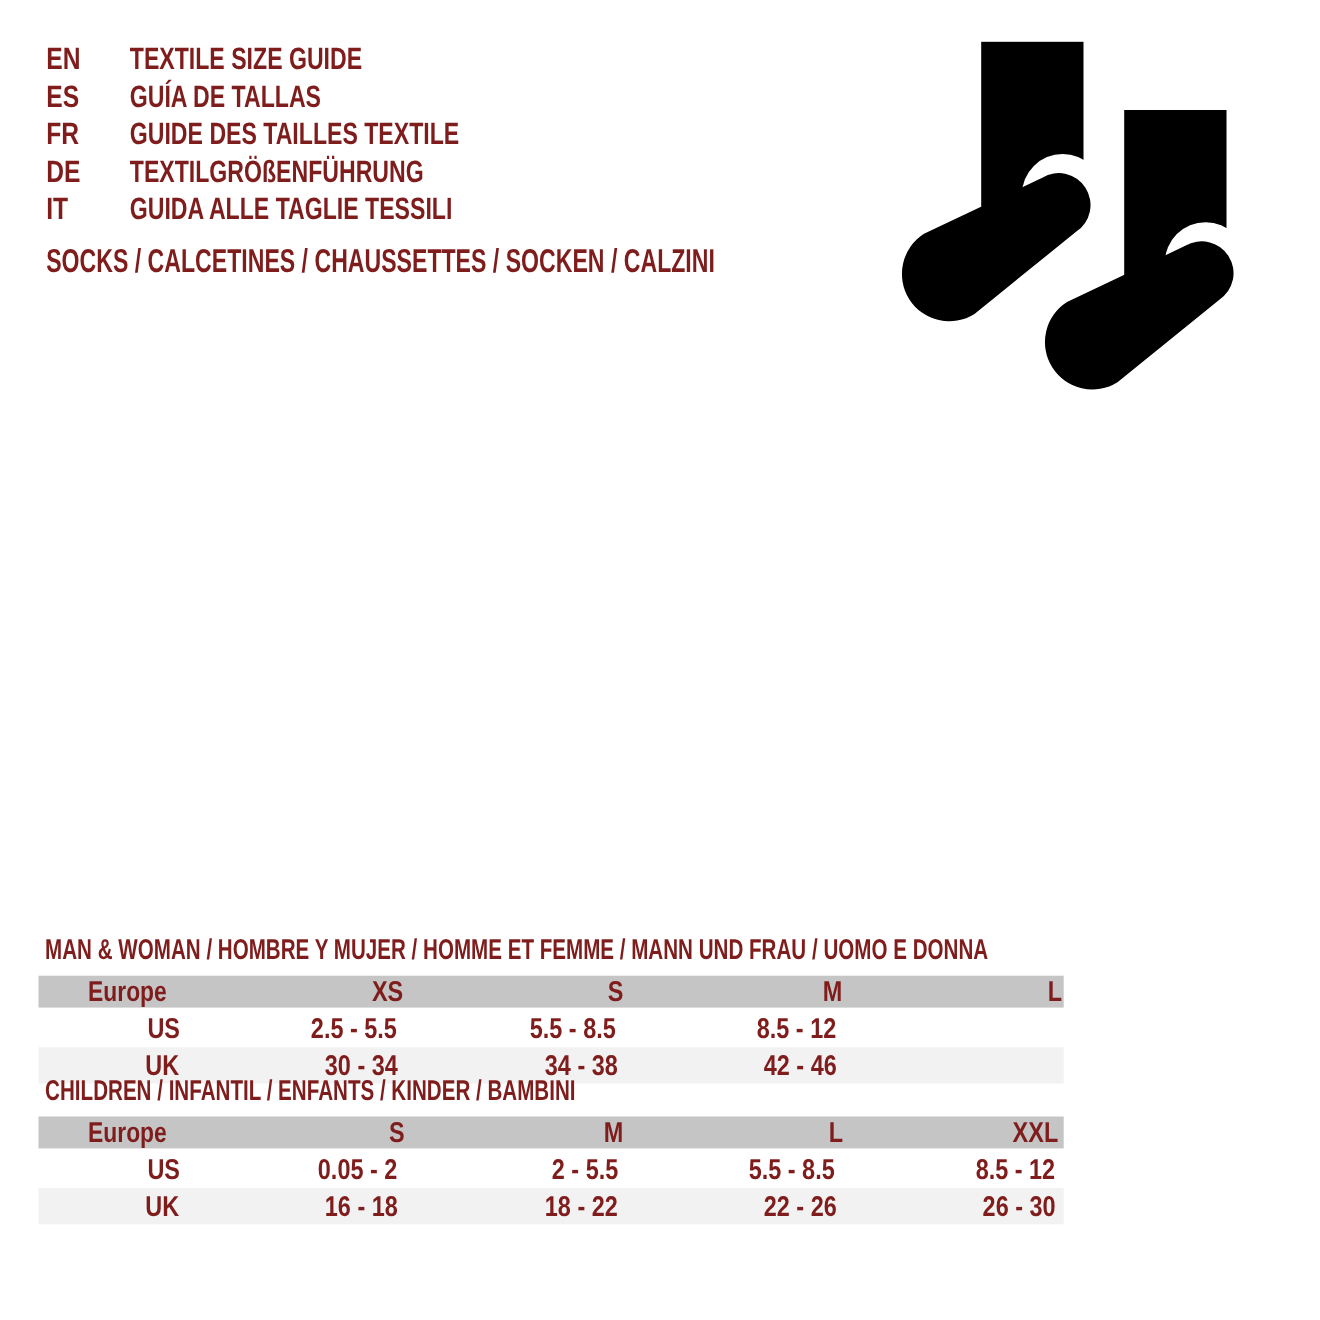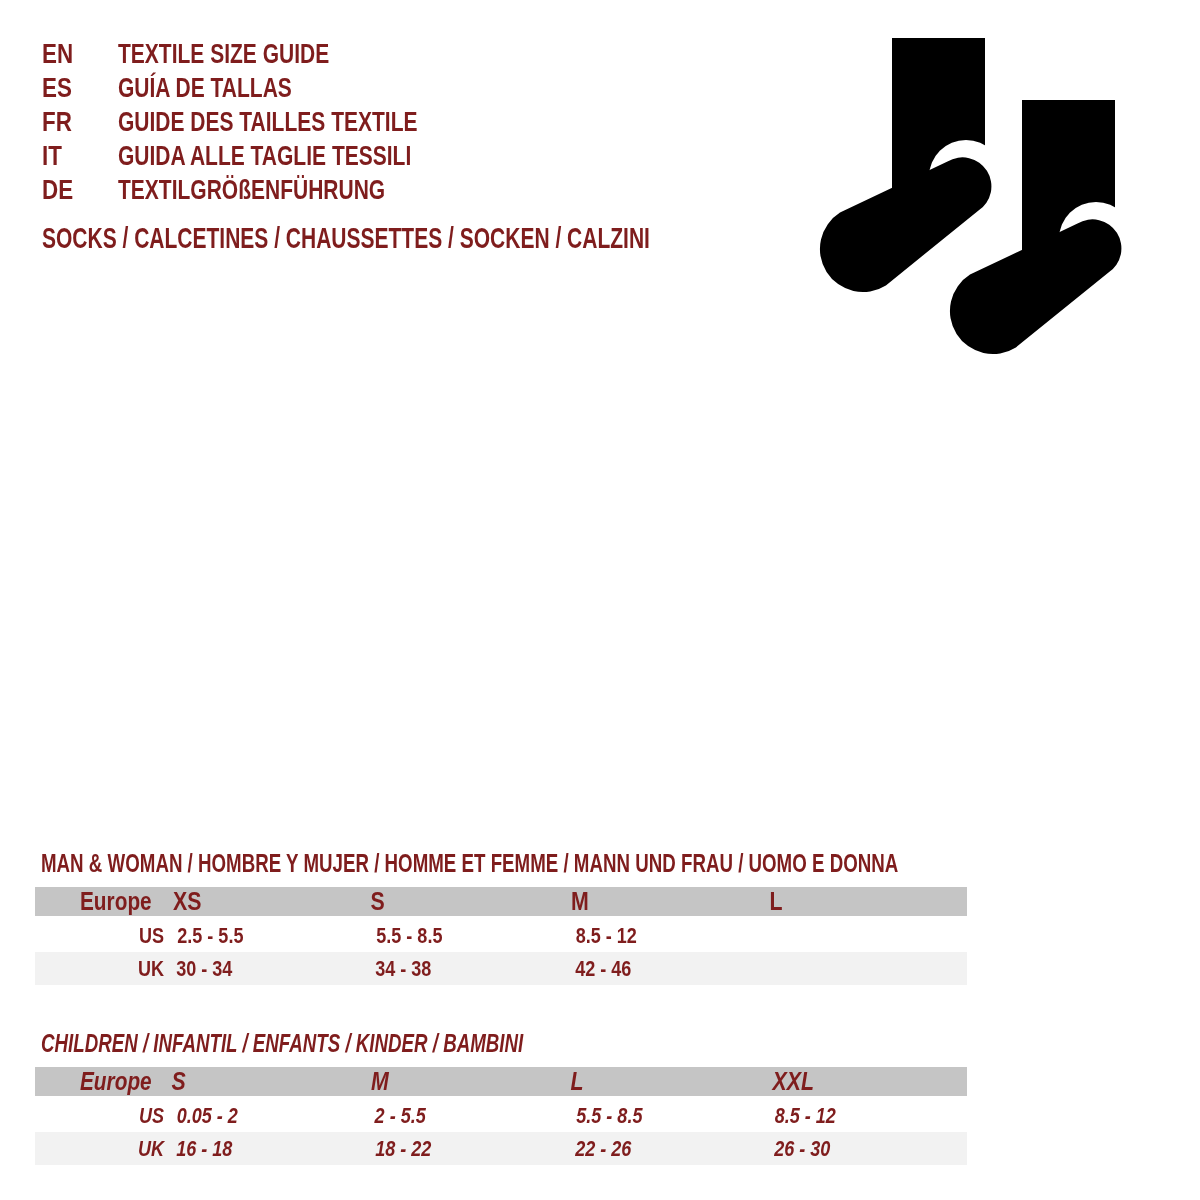--- a/index.html
+++ b/index.html
@@ -19,53 +19,53 @@
   .lang-row{display:flex;height:34px;line-height:34px;font-size:28px;}
   .lang-code{width:76px;flex:0 0 76px;}
   .lang-label{flex:1;}
 
   .product-line{position:absolute;left:42px;top:222px;font-size:30px;line-height:32px;}
 
   .socks{position:absolute;left:815px;top:28px;}
 
   .size-table{position:absolute;left:35px;width:932px;}
   .size-table.t1{top:848px;}
-  .size-table.t2{top:1028px;font-style:italic;}
+  .size-table.t2{top:976px;}
   .table-title{margin:0 0 9px 6px;font-size:26px;line-height:30px;height:30px;font-weight:700;}
   .t-grid{display:grid;grid-template-columns:135px 1fr 1fr 1fr 1fr;align-items:center;}
   .t-header{height:29px;line-height:29px;margin-bottom:3px;font-size:26px;}
-  .t-row{height:33px;line-height:33px;font-size:22px;}
+  .t-row{height:33px;line-height:33px;font-size:26px;}
   .cell-left{text-align:right;padding-left:8px;}
-  .cell-center{text-align:left;}
+  .cell-center{text-align:right;}
 </style>
 </head>
 <body>
 
 <div class="canvas">
 
   <section class="lang-list">
     <div class="lang-row">
       <span class="lang-code"><span class="sx80l">EN</span></span>
       <span class="lang-label"><span class="sx75l">TEXTILE SIZE GUIDE</span></span>
     </div>
     <div class="lang-row">
       <span class="lang-code"><span class="sx80l">ES</span></span>
       <span class="lang-label"><span class="sx75l">GUÍA DE TALLAS</span></span>
     </div>
     <div class="lang-row">
       <span class="lang-code"><span class="sx80l">FR</span></span>
       <span class="lang-label"><span class="sx75l">GUIDE DES TAILLES TEXTILE</span></span>
     </div>
     <div class="lang-row">
+      <span class="lang-code"><span class="sx80l">DE</span></span>
+      <span class="lang-label"><span class="sx75l">TEXTILGRÖßENFÜHRUNG</span></span>
+    </div>
+    <div class="lang-row">
       <span class="lang-code"><span class="sx80l">IT</span></span>
       <span class="lang-label"><span class="sx75l">GUIDA ALLE TAGLIE TESSILI</span></span>
-    </div>
-    <div class="lang-row">
-      <span class="lang-code"><span class="sx80l">DE</span></span>
-      <span class="lang-label"><span class="sx75l">TEXTILGRÖßENFÜHRUNG</span></span>
     </div>
   </section>
 
   <div class="product-line">
     <span class="sx70l">SOCKS / CALCETINES / CHAUSSETTES / SOCKEN / CALZINI</span>
   </div>
 
   <svg class="socks" width="325" height="340" viewBox="0 0 325 340" aria-hidden="true">
     <defs>
       <g id="sock">

